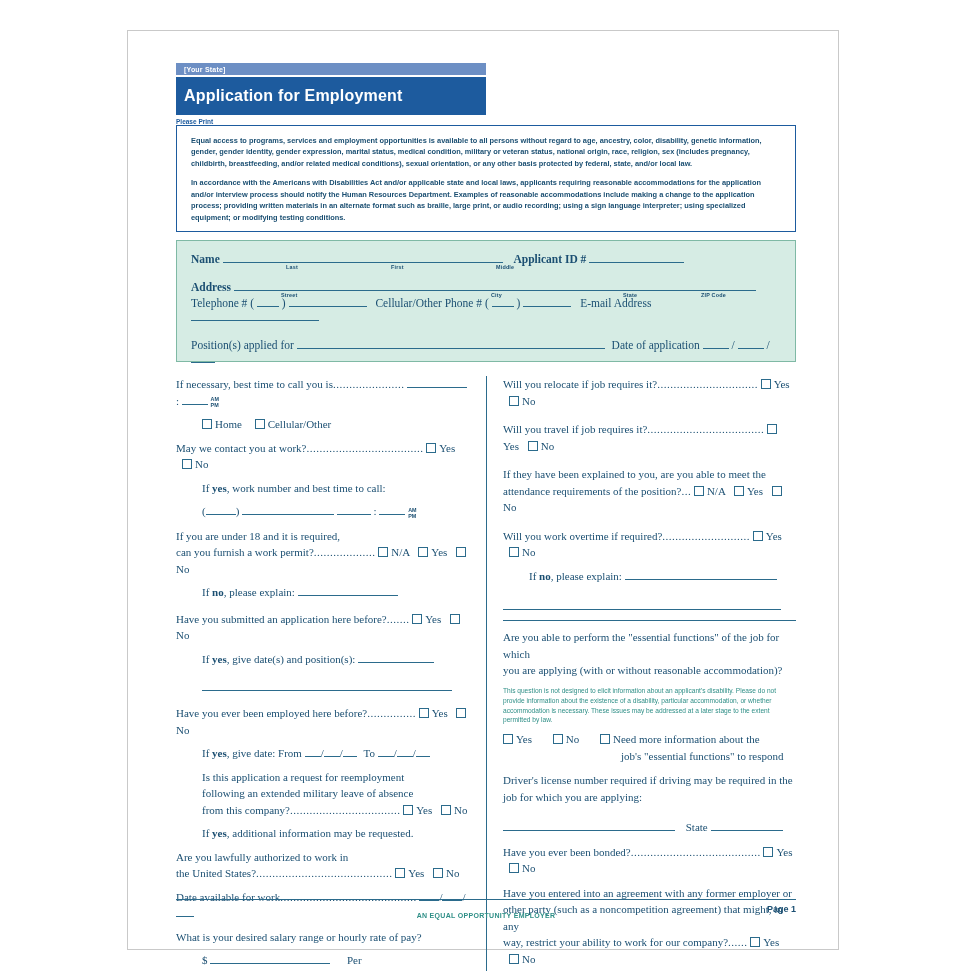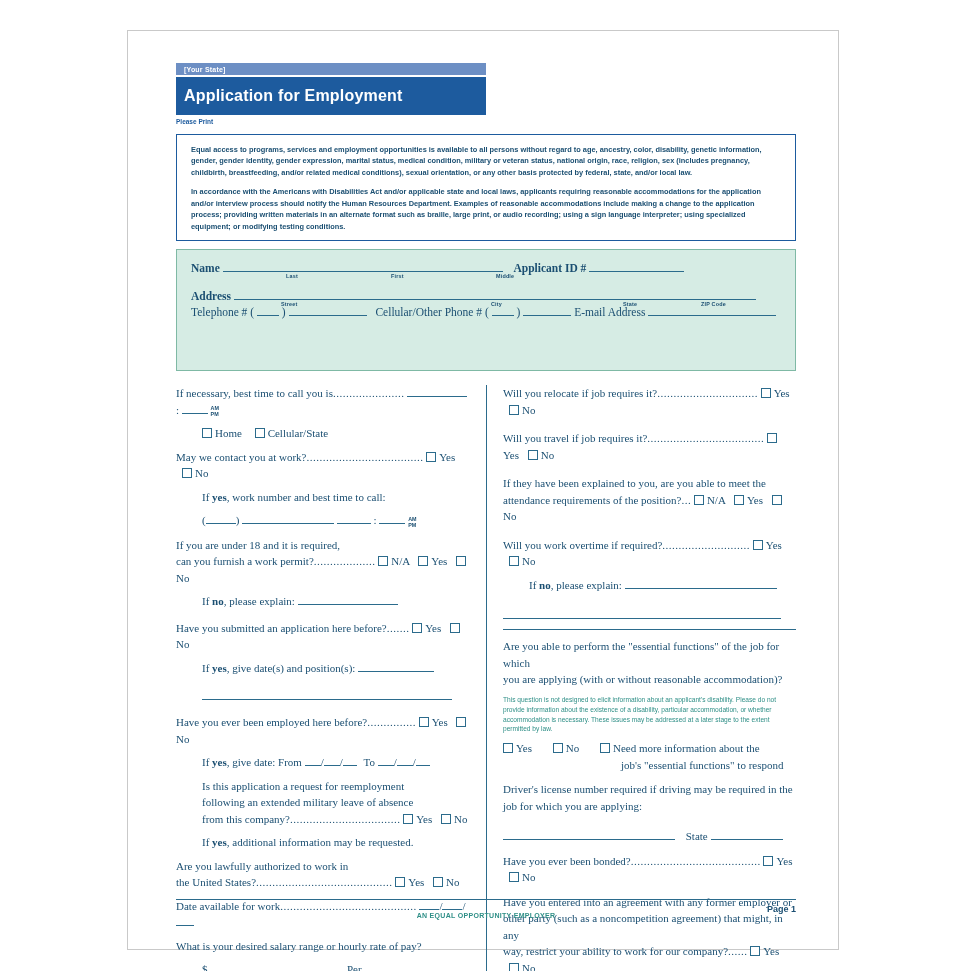--- a/index.html
+++ b/index.html
@@ -43,21 +43,20 @@
     padding-left:8px;letter-spacing:.2px;
   }
   .please-print{
     font-family:"Liberation Sans",sans-serif;
     font-size:6.5px;font-weight:bold;color:#1d5b9e;
     margin-top:3px;
   }
 
   
   .eeo-box{
-    margin-top:9px;
     border:1px solid #1d5b9e;
     width:620px;
     box-sizing:border-box;
     padding:9px 12px 8px 14px;
   }
   .eeo-box p{
     margin:0 0 8px 0;
     font-family:"Liberation Sans",sans-serif;
     font-size:7.4px;
     font-weight:bold;
@@ -182,45 +181,55 @@
 
       <div class="ln" style="margin-bottom:14px;">
         <span>Telephone # (</span>
         <span class="rule" style="width:22px"></span>
         <span>)</span>
         <span class="rule" style="width:78px"></span>
         <span style="margin-left:6px">Cellular/Other Phone # (</span>
         <span class="rule" style="width:22px"></span>
         <span>)</span>
         <span class="rule" style="width:48px"></span>
-        <span style="">E-mail Address</span>
+        <span style="margin-left:6px">E-mail Address</span>
         <span class="rule" style="width:128px"></span>
       </div>
 
+      <div class="ln" style="margin-bottom:14px;">
+        <span>Position(s) applied for</span>
+        <span class="rule" style="width:308px"></span>
+        <span style="margin-left:4px">Date of application</span>
+        <span class="rule" style="width:26px"></span>
+        <span>/</span>
+        <span class="rule" style="width:26px"></span>
+        <span>/</span>
+        <span class="rule" style="width:24px"></span>
+      </div>
 
     </div>
 
     <div class="cols">
 
       <div class="col left">
 
         <div class="q">
           <span>If necessary, best time to call you is</span><span class="dots">......................</span>
           <span class="rule" style="width:60px"></span>
           <span>:</span>
           <span class="rule" style="width:26px"></span>
           <span class="ampm">
             <span>AM</span><br>
             <span>PM</span>
           </span>
         </div>
 
         <div class="q indent">
           <span class="cb"></span><span>Home</span>
-          <span class="cb" style="margin-left:10px"></span><span>Cellular/State</span>
+          <span class="cb" style="margin-left:10px"></span><span>Cellular/Other</span>
         </div>
 
         <div class="q">
           <span>May we contact you at work?</span><span class="dots">....................................</span>
           <span class="cb"></span><span>Yes</span>
           <span class="cb" style="margin-left:6px"></span><span>No</span>
         </div>
 
         <div class="q indent">
           <span>If</span>

